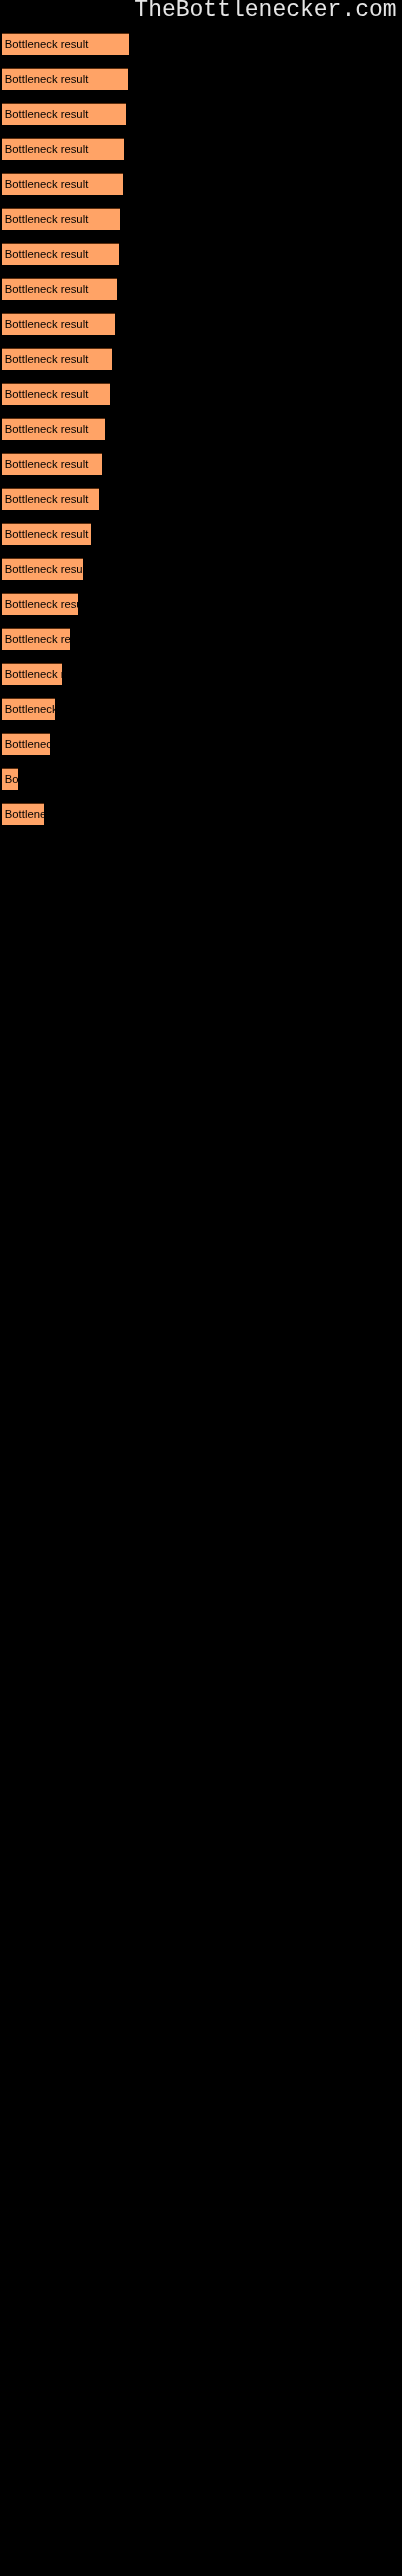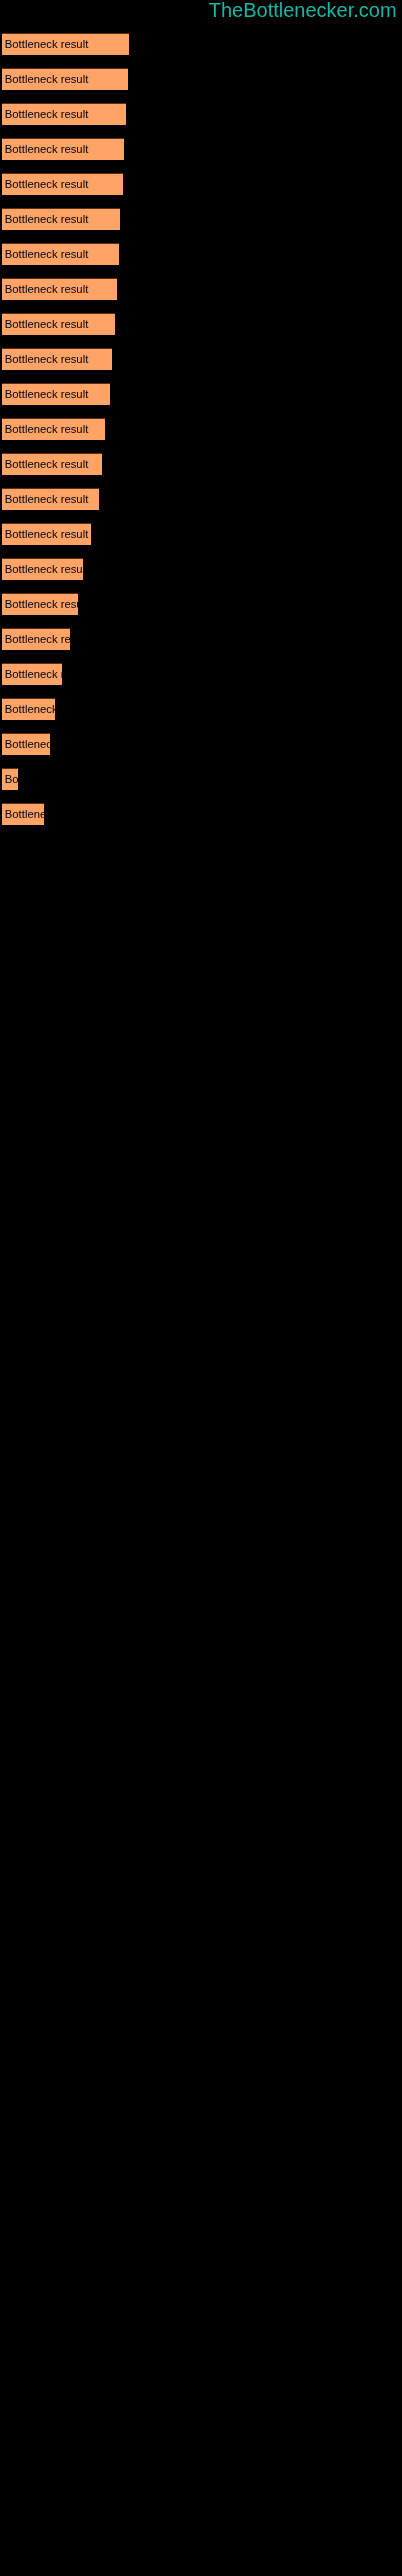--- a/index.html
+++ b/index.html
@@ -21,24 +21,24 @@
     position: relative;
     width: 403px;
     height: 2576px;
     background: #000000;
   }
 
   .watermark {
     position: absolute;
     top: 0px;
     right: 6.4px;
-    font-family: Liberation Sans, sans-serif;
-    font-size: 20px;
+    font-family: Liberation Mono, monospace;
+    font-size: 23px;
     line-height: 20px;
-    color: #14b8a6;
+    color: #e5e5e5;
     letter-spacing: 0px;
     white-space: nowrap;
     user-select: none;
   }
 
   .bars-area {
     position: absolute;
     left: 0;
     top: 24px;
     width: 403px;

